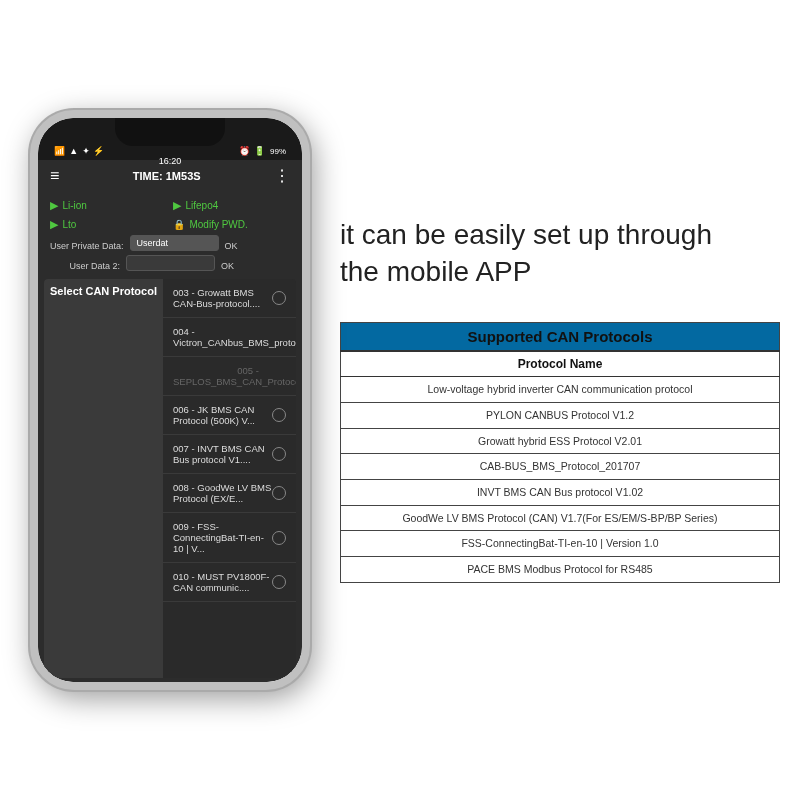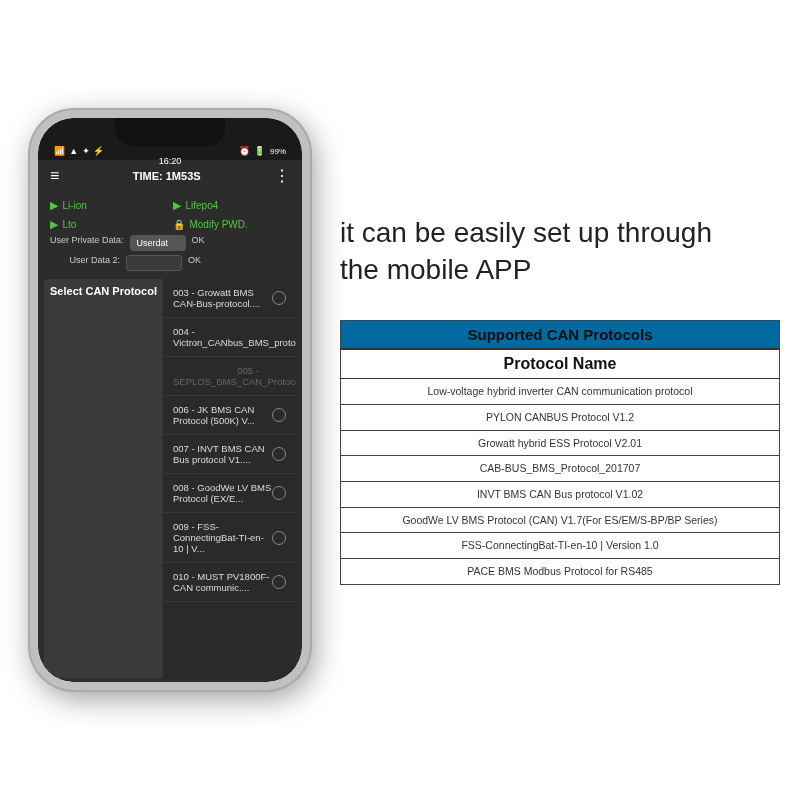--- a/index.html
+++ b/index.html
@@ -117,34 +117,34 @@
     .lock-icon { font-size: 10px; }
 
     .user-data-section {
       padding: 0 12px 4px 12px;
       display: flex;
       flex-direction: column;
       gap: 4px;
     }
     .user-data-row {
       display: flex;
-      align-items: flex-start;
+      align-items: flex-end;
       gap: 6px;
       font-size: 9px;
       color: #ccc;
     }
     .user-data-row .ud-label { min-width: 70px; text-align: right; }
     .user-data-input {
       background: #3a3a3a;
       border: 1px solid #555;
       border-radius: 3px;
       padding: 2px 6px;
       font-size: 9px;
       color: #fff;
-      width: 56px;
+      width: 89px;
     }
     .ud-highlight {
       background: #555;
       color: #fff;
     }
     .user-data-row .ok-btn {
       background: none;
       border: none;
       color: #ccc;
       font-size: 9px;
@@ -222,21 +222,21 @@
       color: #222;
     }
     .protocols-table .table-title {
       background: #0369a1;
       font-size: 15px;
       font-weight: 700;
       color: #111;
       border-bottom: 2px solid #333;
     }
     .protocols-table .col-header {
-      font-size: 16px;
+      font-size: 12px;
       font-weight: 600;
       color: #111;
       border-bottom: 1.5px solid #333;
       margin-left: 40px;
     }
     .protocols-table td {
       font-size: 10.5px;
       color: #333;
       line-height: 1.4;
     }

